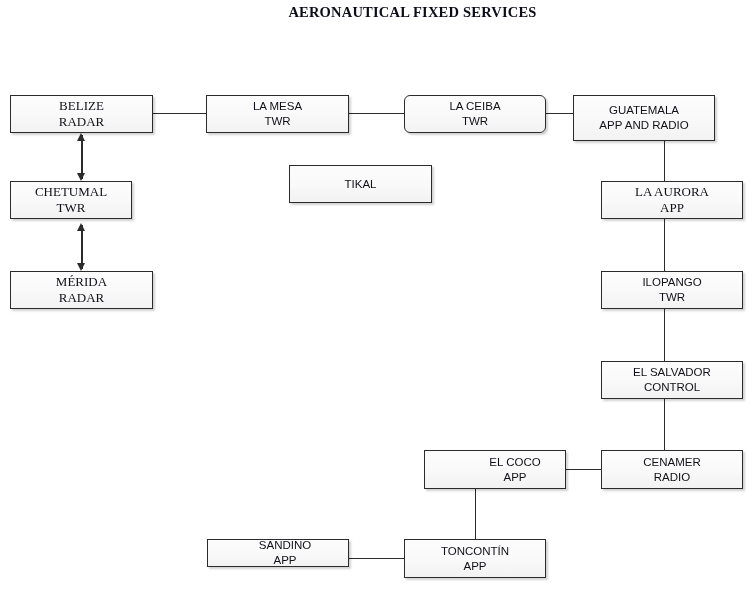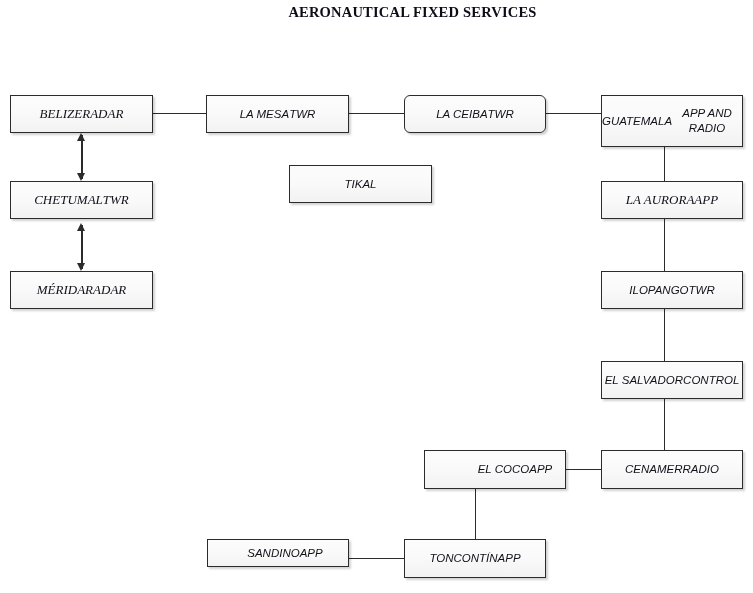--- a/index.html
+++ b/index.html
@@ -28,29 +28,28 @@
     color: #0d0d1a;
     margin-left: 36px;
   }
   .node {
     position: absolute;
     box-sizing: border-box;
     border: 1px solid #2b2b2b;
     background: linear-gradient(to bottom, #fcfcfc 0%, #fafafa 45%, #f2f2f2 100%);
     box-shadow: 2px 2px 2px rgba(0,0,0,0.18);
     display: flex;
-    flex-direction: row;
+    flex-direction: column;
     align-items: center;
     justify-content: center;
     color: #101018;
     font-size: 11.5px;
     line-height: 15px;
     text-align: center;
     z-index: 3;
-    font-style: italic;
   }
   .node.serif {
     font-family: "Liberation Serif", serif;
     font-size: 13px;
     line-height: 16px;
   }
   .node .line2 { display: block; }
   .edge {
     position: absolute;
     background: #2b2b2b;
@@ -112,26 +111,26 @@
   <div class="node" style="left:206px; top:95px;  width:143px; height:38px;">
     <span>LA MESA</span>
     <span class="line2">TWR</span>
   </div>
 
   <div class="node" style="left:404px; top:95px;  width:142px; height:38px;border-radius:6px;">
     <span>LA CEIBA</span>
     <span class="line2">TWR</span>
   </div>
 
-  <div class="node" style="left:601px; top:95px;  width:142px; height:52px;">
+  <div class="node" style="left:573px; top:95px;  width:142px; height:46px;">
     <span>GUATEMALA</span>
     <span class="line2">APP AND RADIO</span>
   </div>
 
-  <div class="node serif" style="left:10px;  top:181px; width:143px; height:38px;">
+  <div class="node serif" style="left:10px;  top:181px; width:122px; height:38px;">
     <span>CHETUMAL</span>
     <span class="line2">TWR</span>
   </div>
 
   <div class="node" style="left:289px; top:165px; width:143px; height:38px;">
     <span>TIKAL</span>
   </div>
 
   <div class="node serif" style="left:601px; top:181px; width:142px; height:38px;">
     <span>LA AURORA</span>

